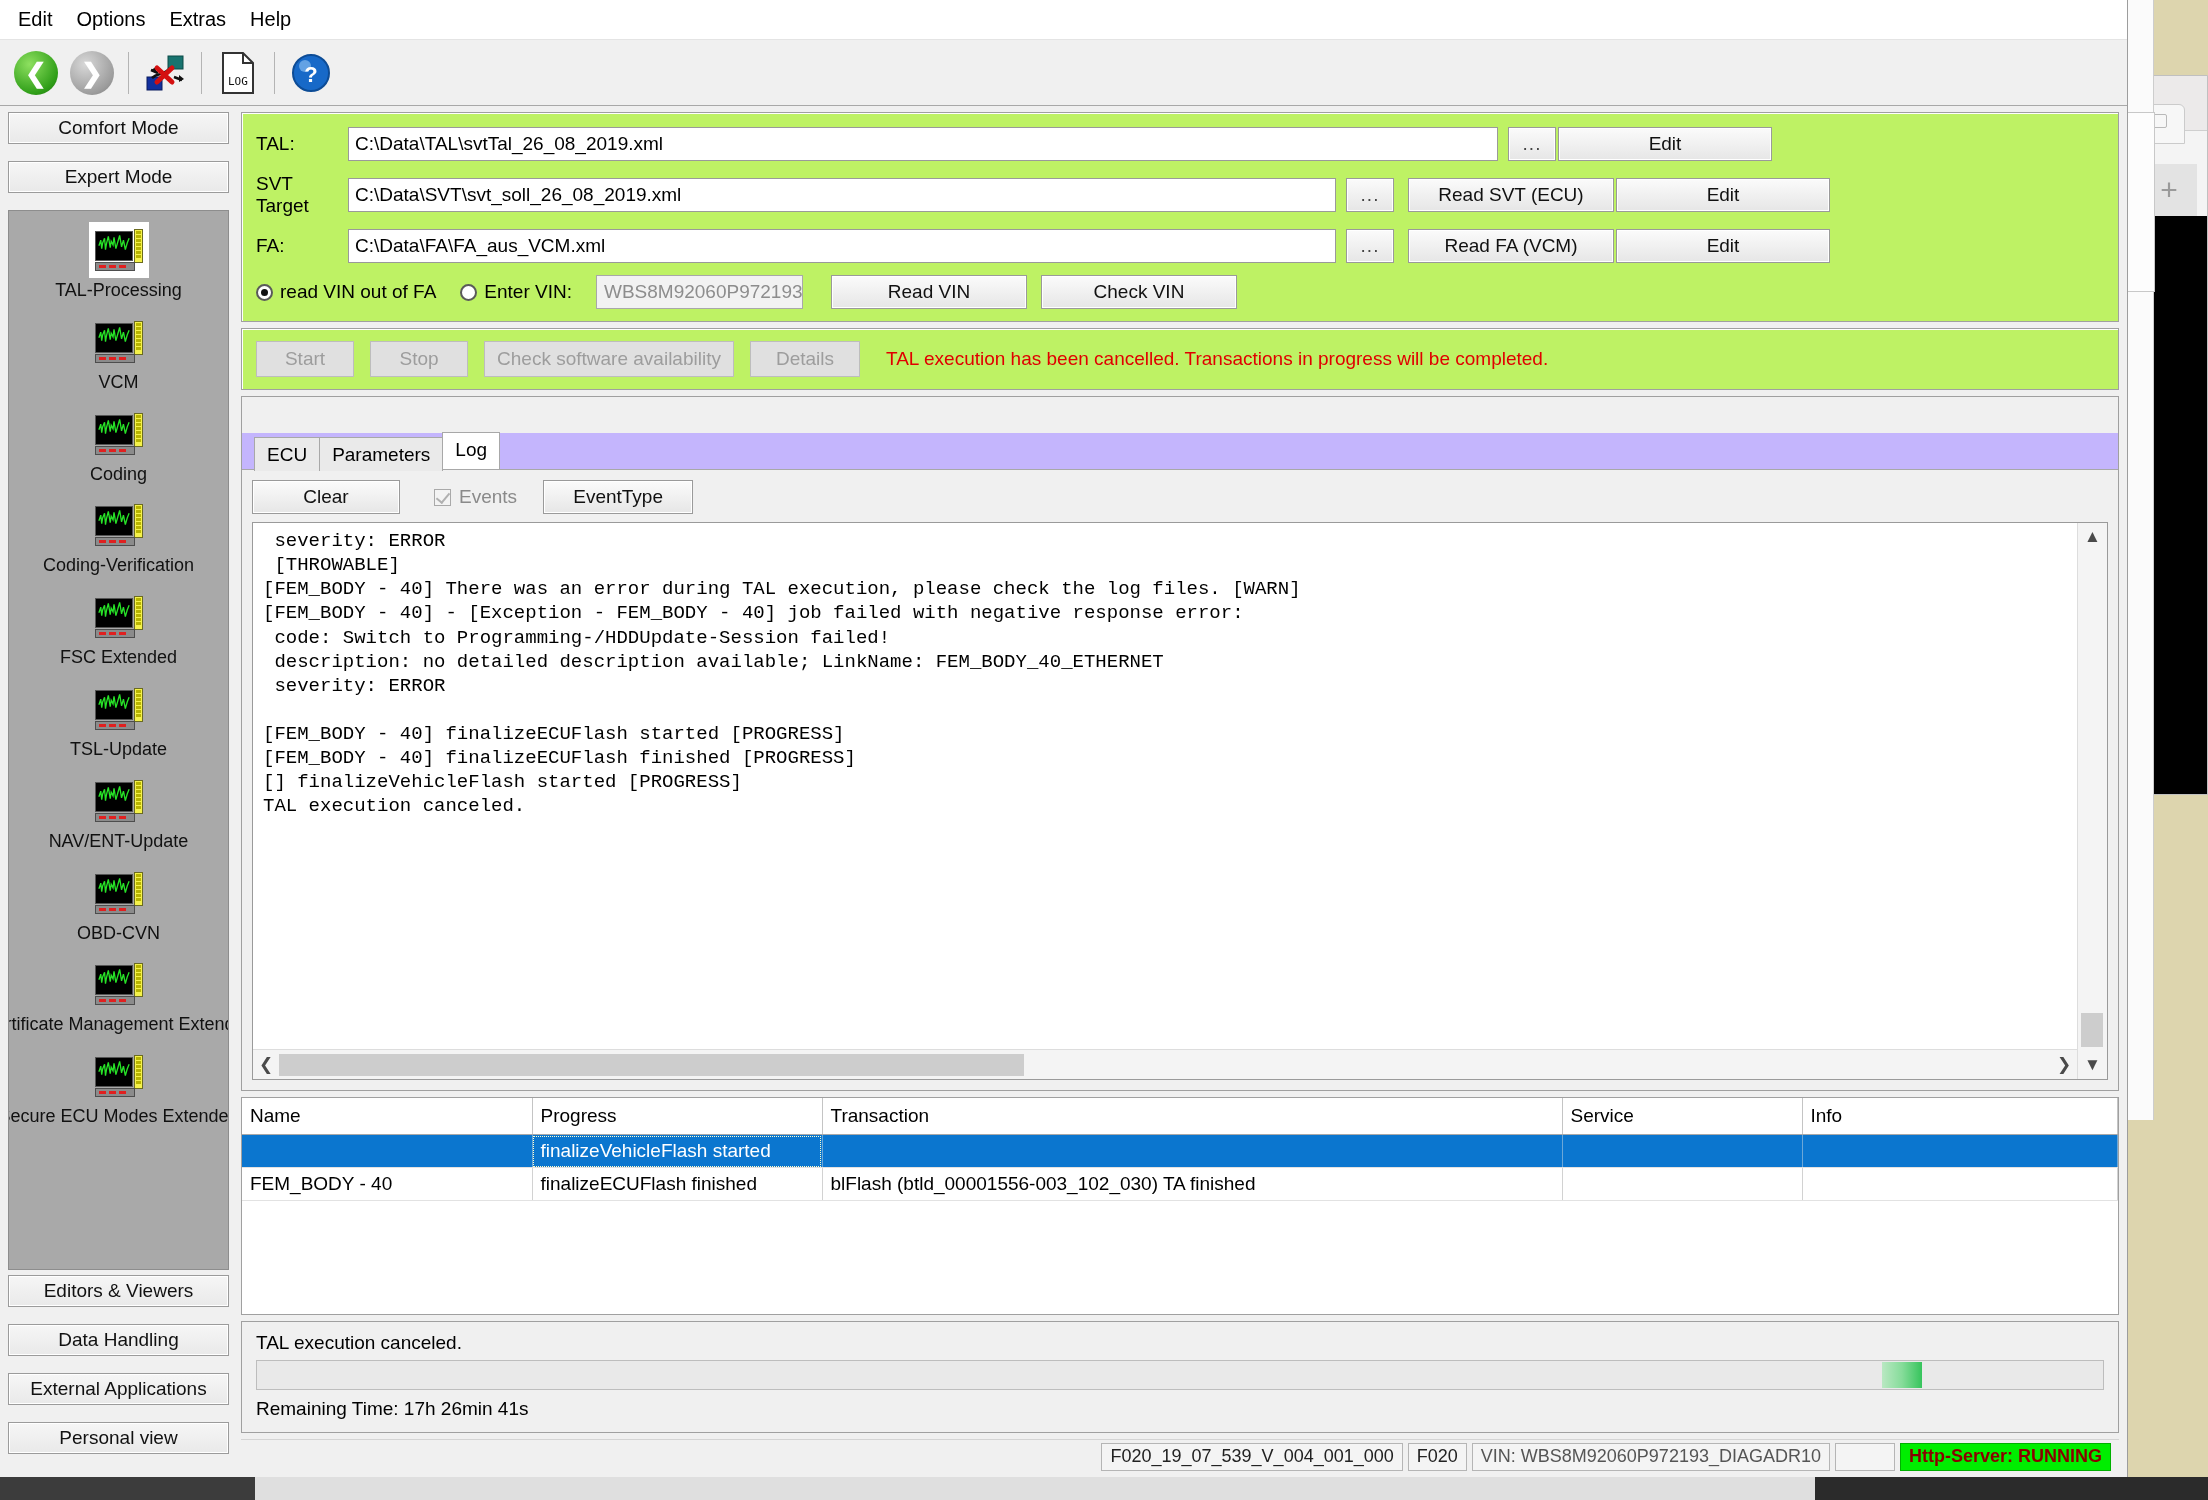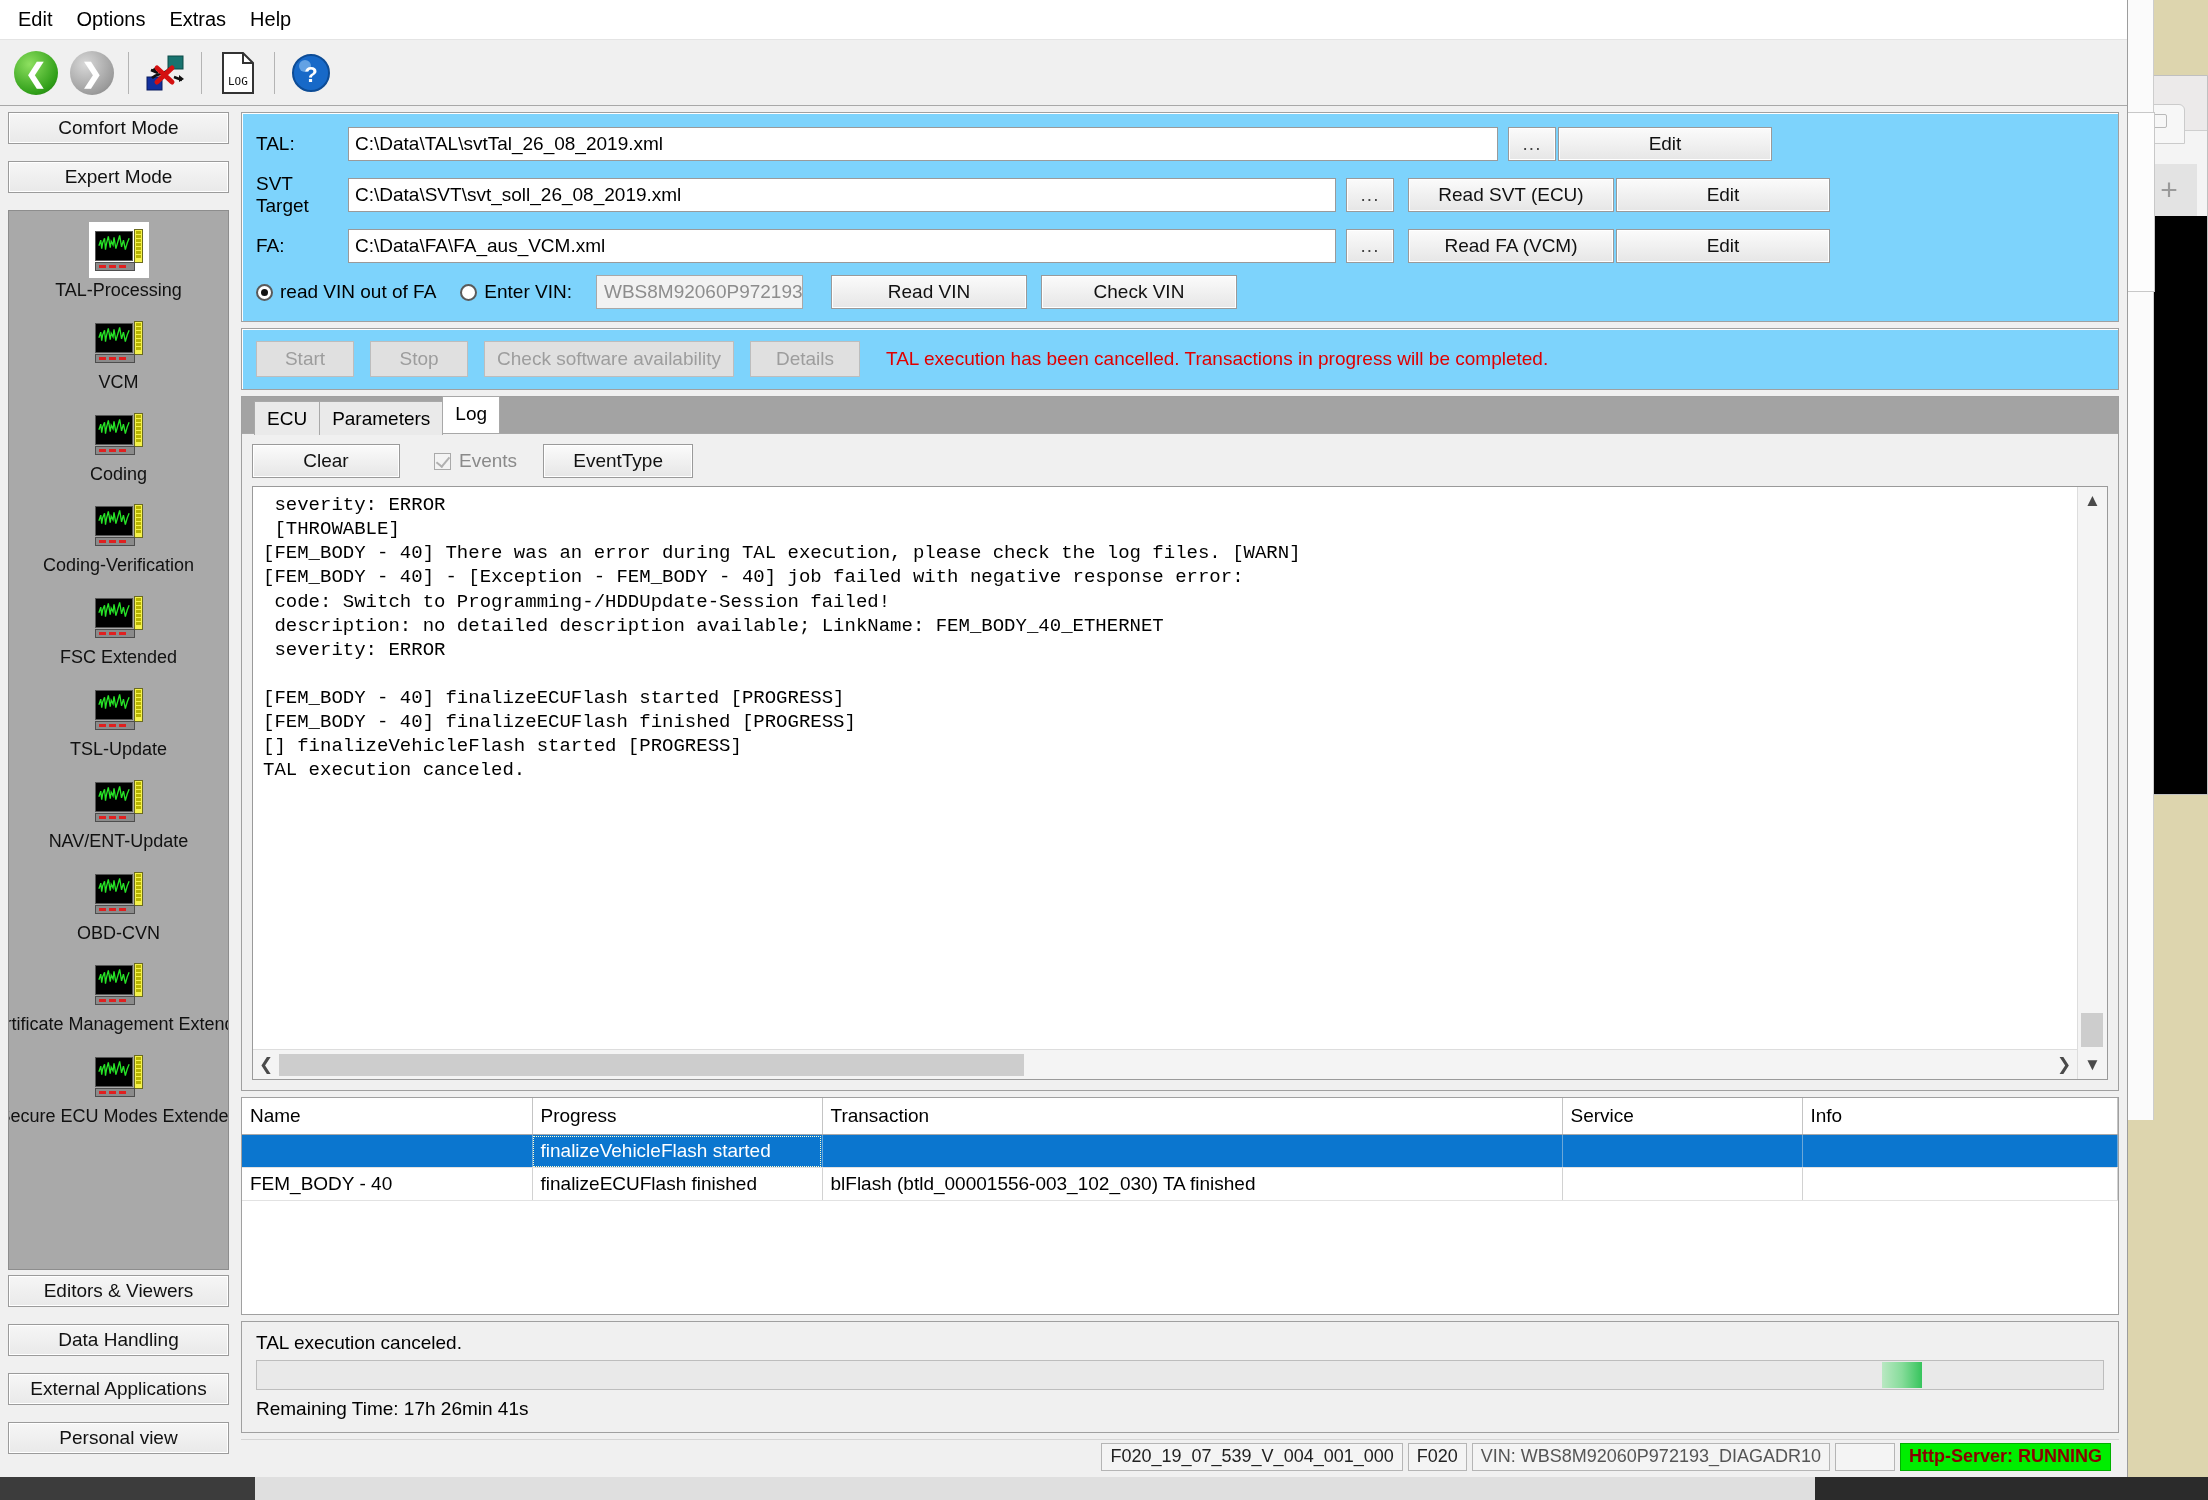--- a/index.html
+++ b/index.html
@@ -145,21 +145,21 @@
     margin-top:4px; font-size:18px; color:#111; text-align:center;
     white-space:nowrap; line-height:1.1;
   }
 
   
   #content {
     flex:1; min-width:0; padding:6px 8px 4px 4px;
     display:flex; flex-direction:column; gap:6px;
   }
   .panel {
-    background:#7dd3fc; border:1px solid #a0a0a0;
+    background:#bef264; border:1px solid #a0a0a0;
     box-shadow:inset 1px 1px 0 #fff;
   }
 
   
   #file-panel { padding:14px 14px 12px 14px; }
   .frow { display:flex; align-items:center; margin-bottom:12px; }
   .frow:last-child { margin-bottom:0; }
   .flabel { width:92px; font-size:19px; color:#000; flex:none; }
   .finput {
     height:34px; background:#fff; border:1px solid #9a9a9a;
@@ -207,21 +207,21 @@
   #btn-csa { width:250px; margin-left:16px; }
   #btn-details { width:110px; margin-left:16px; }
   #err-msg {
     margin-left:26px; color:#e00000; font-size:19px;
   }
 
   
   #tab-panel { flex:1; display:flex; flex-direction:column; min-height:0;
     border:1px solid #a0a0a0; background:#f0f0f0; }
   #tabs { display:flex; align-items:flex-end; height:36px; padding-left:12px;
-          background:#a3a3a3; }
+          background:#c4b5fd;margin-top:36px; }
   .tab {
     padding:6px 12px 5px 12px; font-size:19px; color:#000;
     border:1px solid #a8a8a8; border-bottom:none; background:#eaeaea;
     margin-right:-1px; position:relative; top:2px;
   }
   .tab.active { background:#fff; top:0; padding-bottom:8px; z-index:2; }
   #tab-body { flex:1; display:flex; flex-direction:column; min-height:0;
               border-top:1px solid #a8a8a8; padding:8px 10px 10px 10px; }
   #log-toolbar { display:flex; align-items:center; height:38px; margin-bottom:6px; }
   #btn-clear { width:148px; height:34px; }

